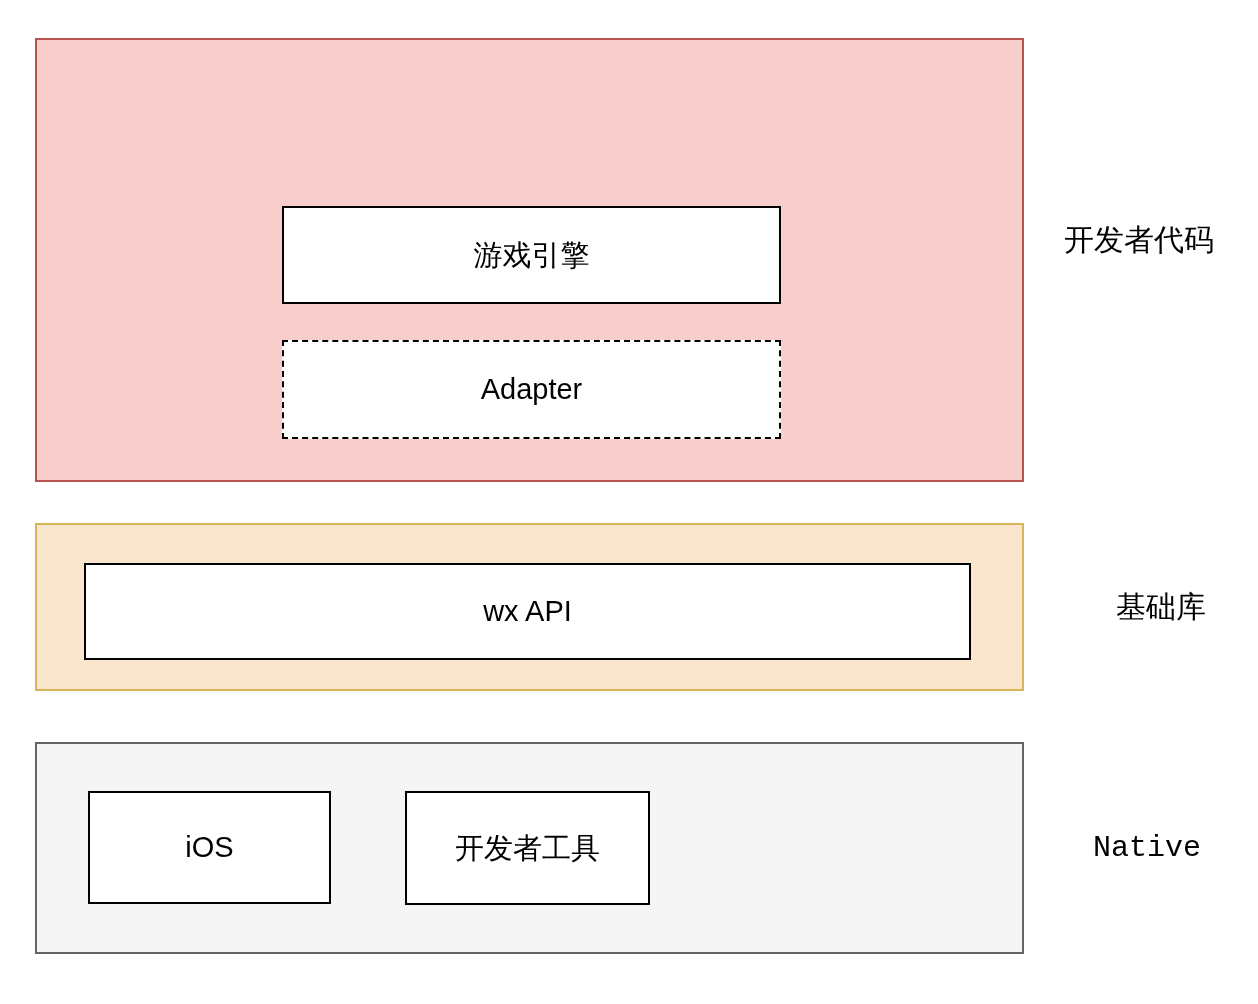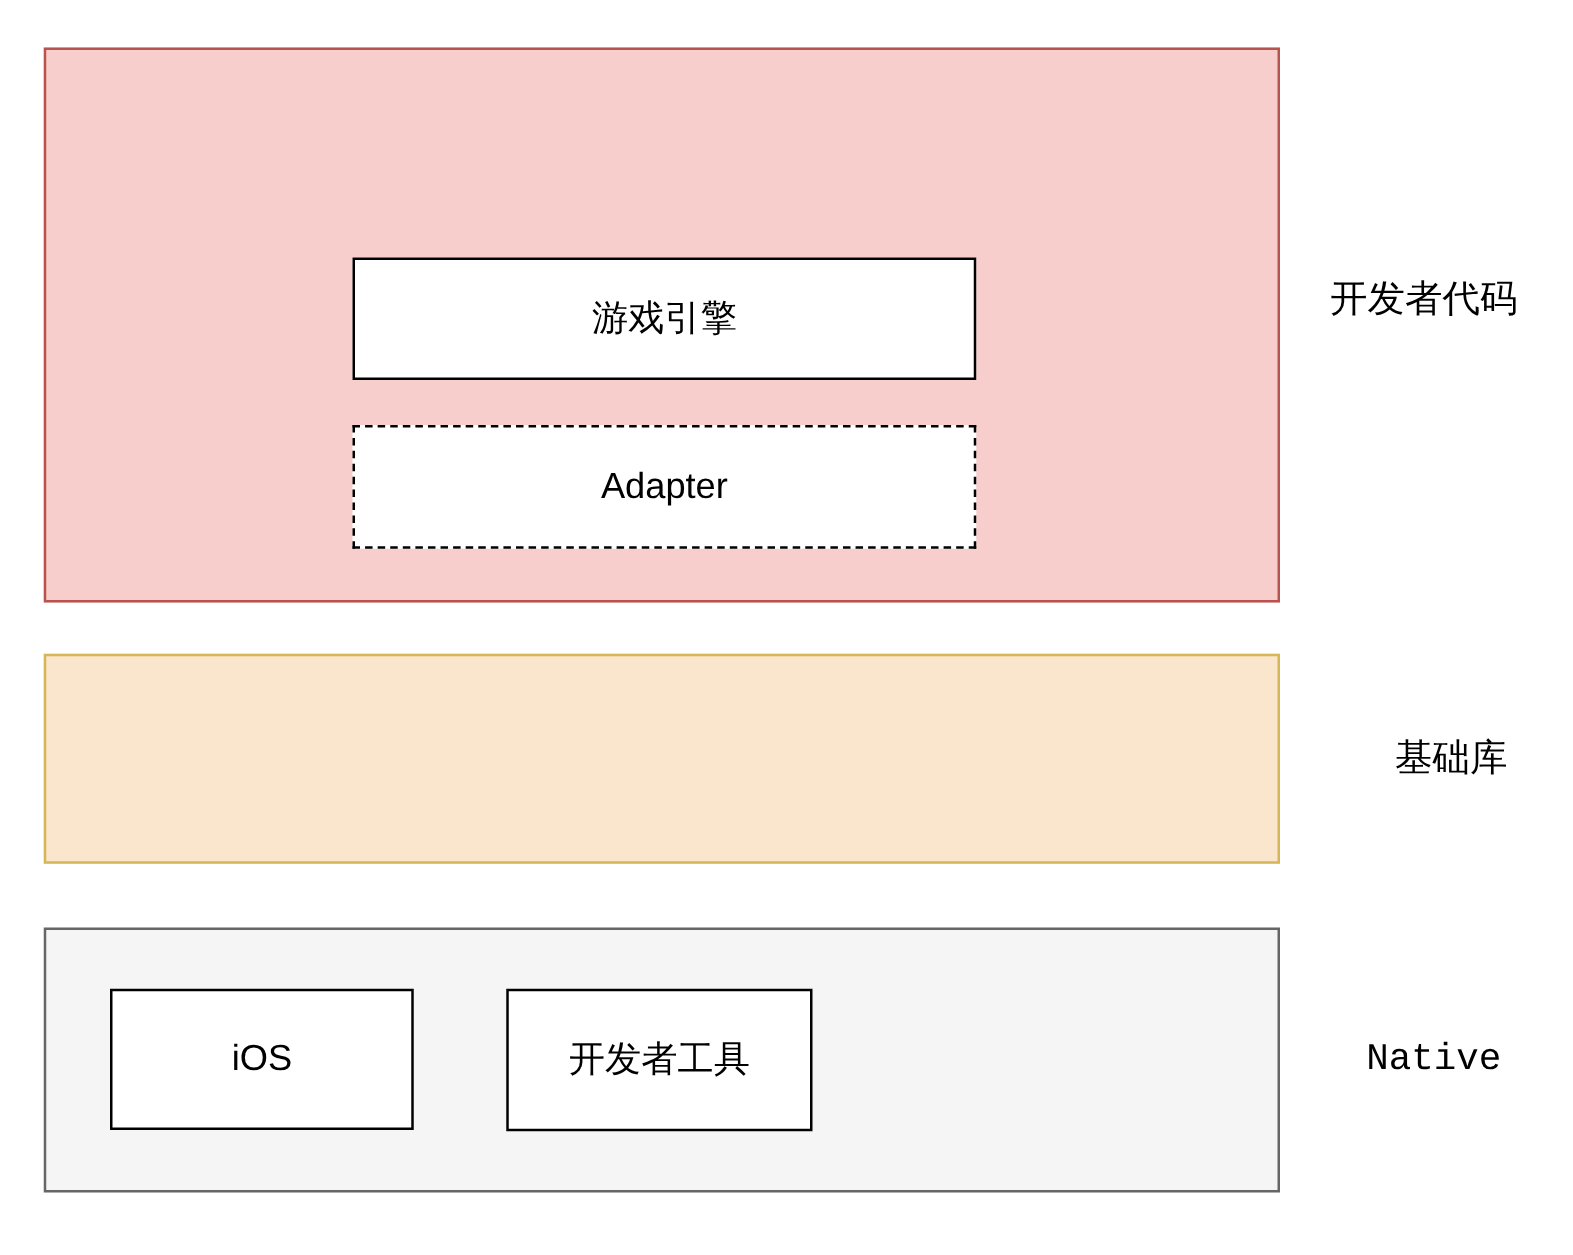--- a/index.html
+++ b/index.html
@@ -171,20 +171,21 @@
 
 
   <div class="node node-game-engine">游戏引擎</div>
 
   <div class="node node-adapter dashed">Adapter</div>
 
   <div class="side-label side-label-developer">开发者代码</div>
 
   <div class="layer-band band-library"></div>
 
+  <div class="node node-wx-api">wx API</div>
 
   <div class="side-label side-label-library">基础库</div>
 
   <div class="layer-band band-native"></div>
 
   <div class="node node-devtools">开发者工具</div>
 
   <div class="node node-ios">iOS</div>
 
 

